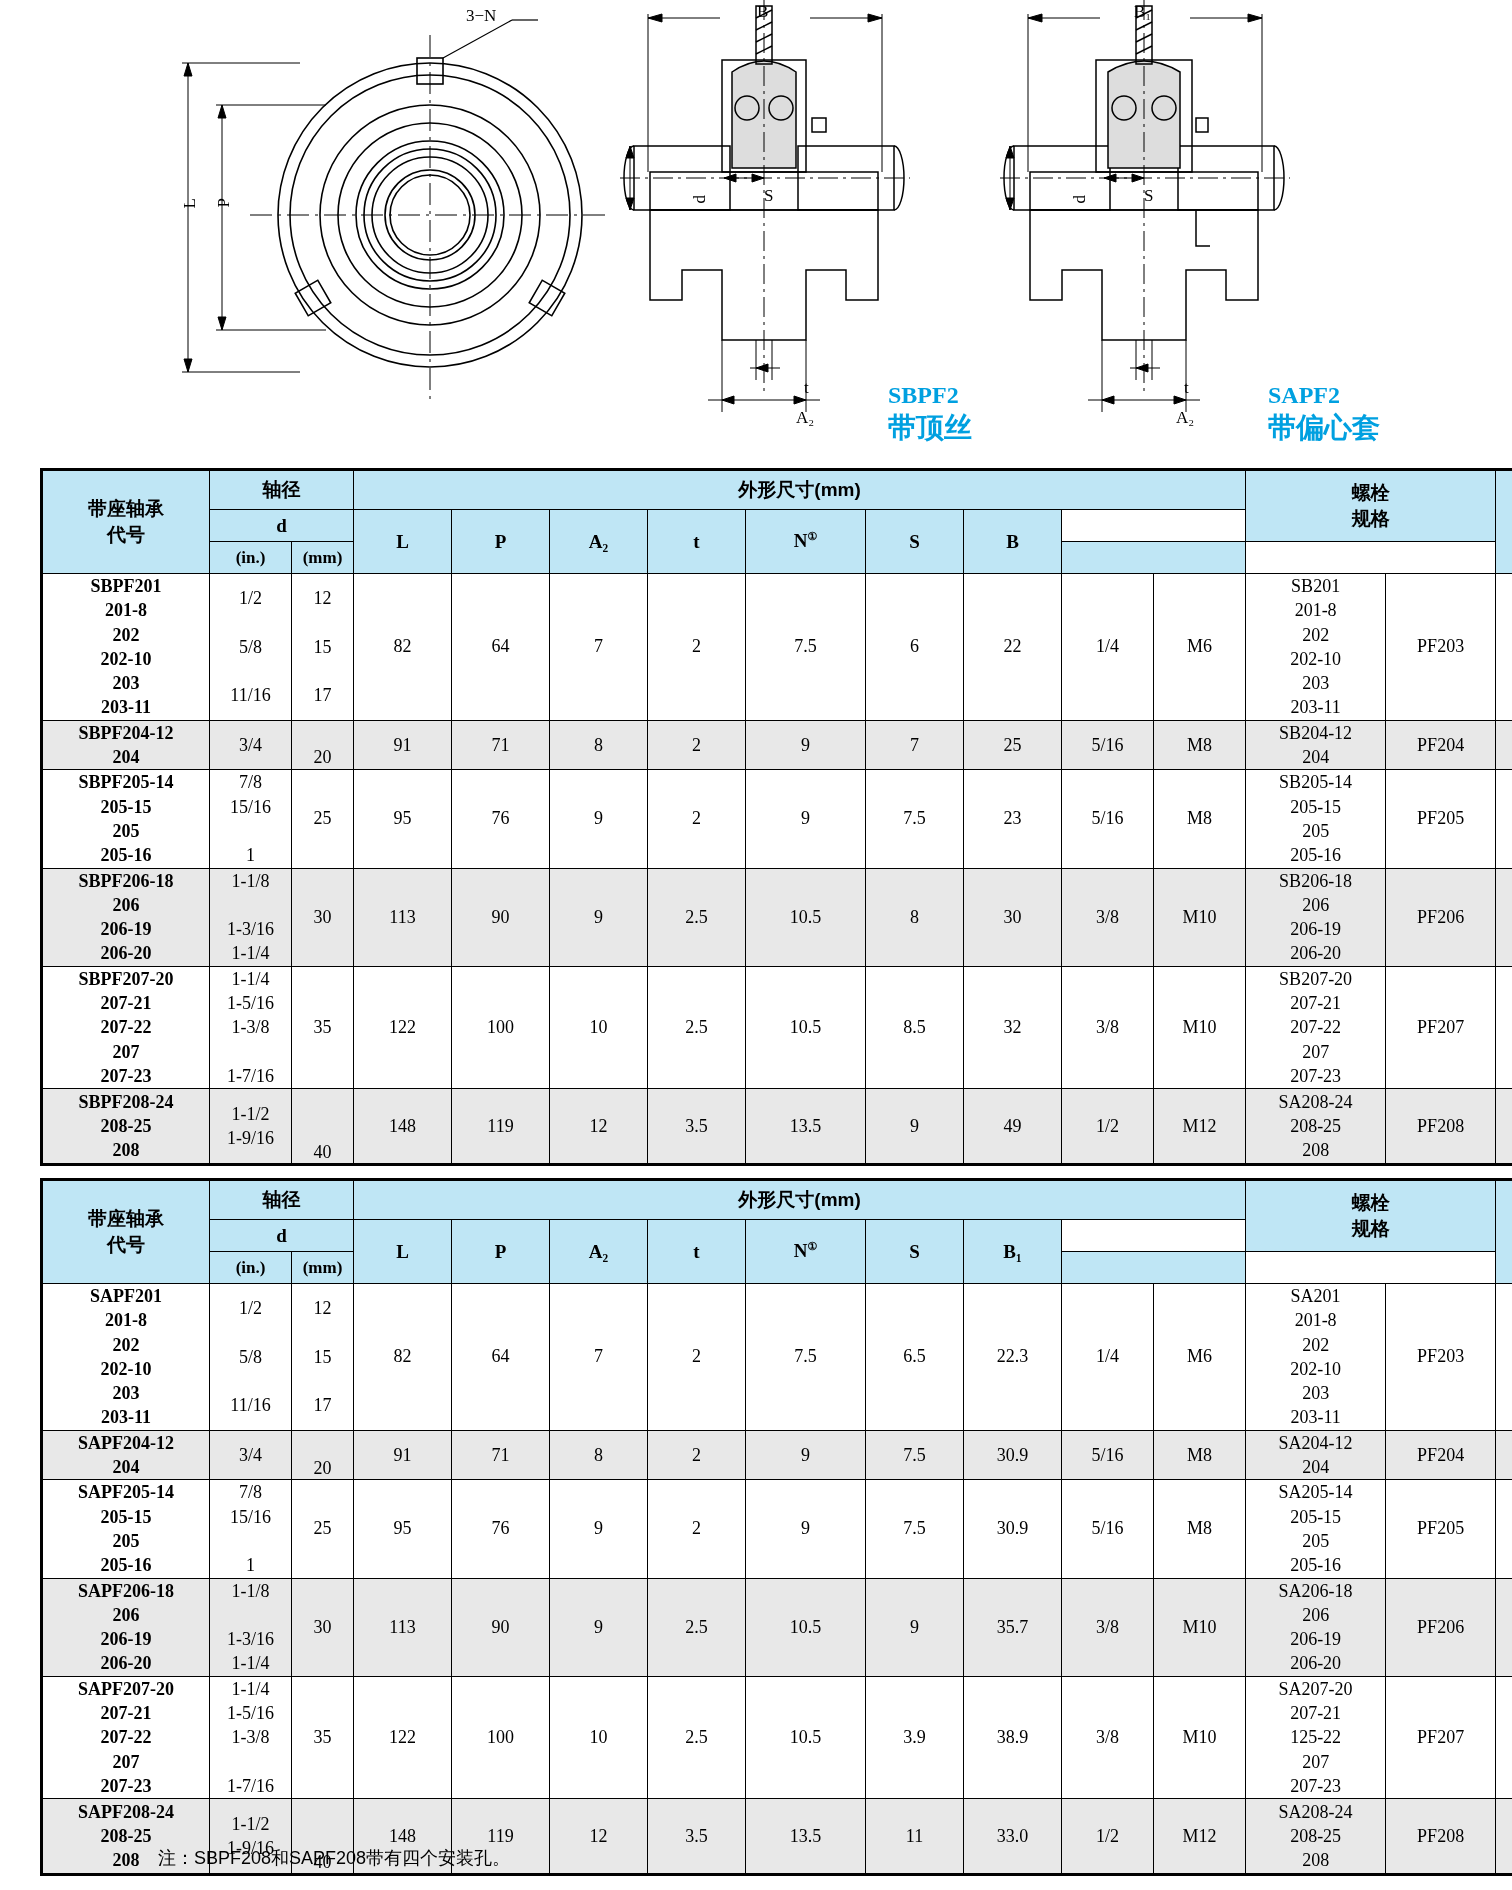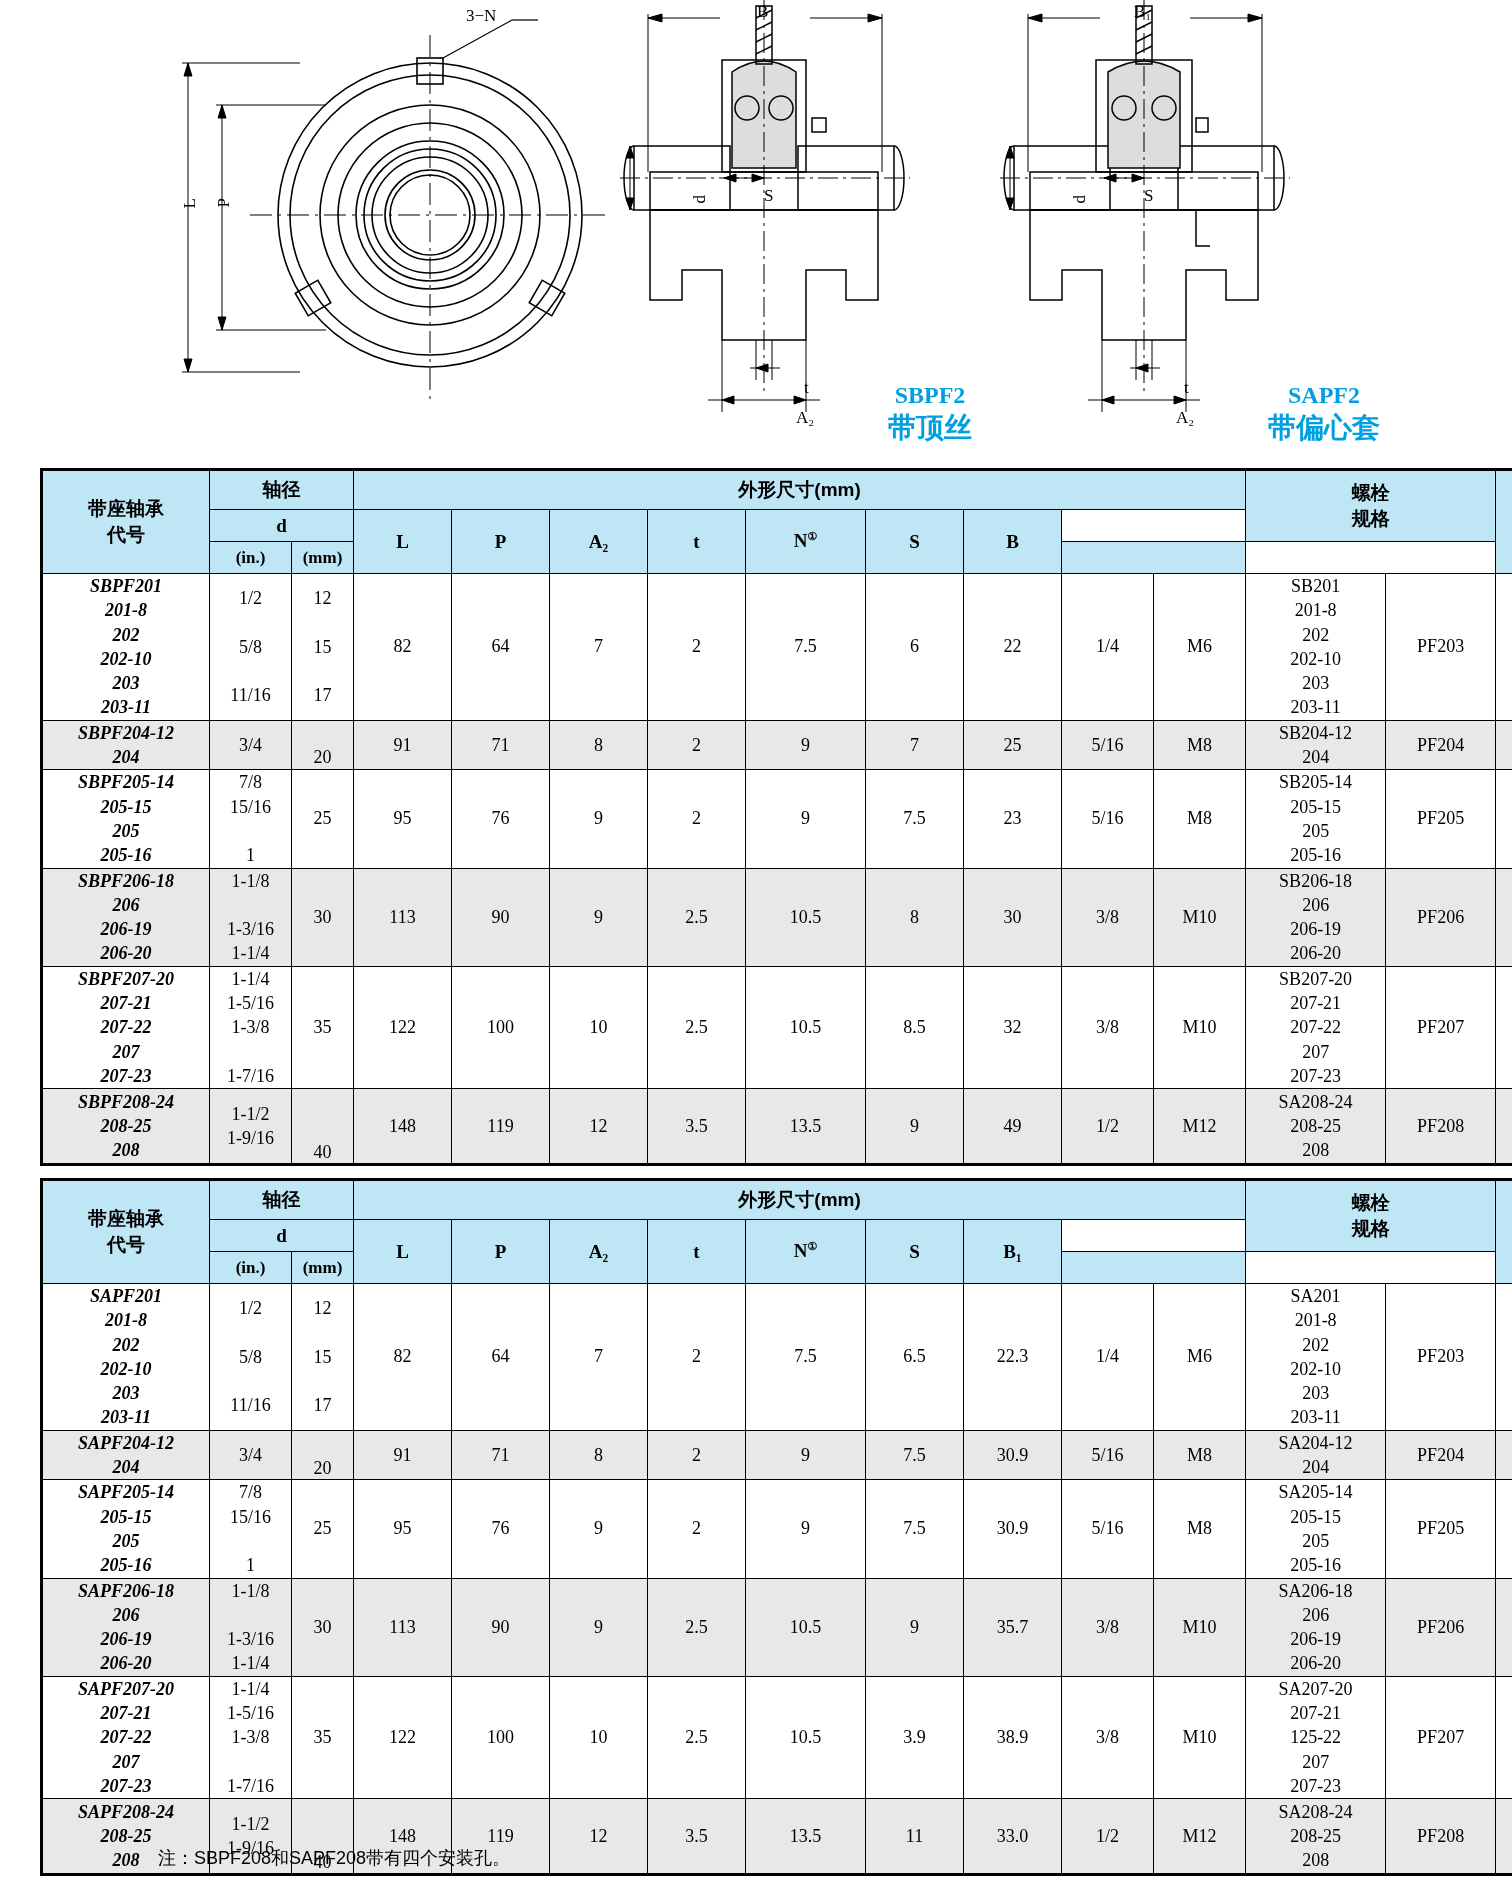--- a/index.html
+++ b/index.html
@@ -22,21 +22,20 @@
     font-size:17px;
     color:#000;
     white-space:nowrap;
   }
   .cap{
     position:absolute;
     color:#00a0e0;
     font-weight:bold;
     font-family:"Liberation Sans", sans-serif;
     white-space:nowrap;
-    text-align:center;
   }
   .cap .en{font-size:24px;font-family:"Liberation Serif",serif;}
   .cap .cn{font-size:28px;}
 
   svg{display:block;}
 
   
   table{
     border-collapse:collapse;
     table-layout:fixed;
@@ -58,21 +57,21 @@
     background:#bfe6f5;
     font-weight:bold;
     font-size:19px;
   }
   .hdr td.cn{font-family:"Liberation Sans", sans-serif;font-size:19px;}
   .units td{background:#bfe6f5;font-size:17px;font-weight:bold;}
   .rowA td{background:#ffffff;}
   .rowB td{background:#e8e8e8;}
   .lcell{text-align:left;padding-left:8px;}
   .multi{line-height:1.35;font-size:18px;}
-  .bold{font-weight:bold;font-style:italic;}
+  .bold{font-weight:bold;}
   .note{
     position:absolute;
     font-family:"Liberation Sans", sans-serif;
     font-size:18px;
     color:#000;
     white-space:nowrap;
   }
   sup{font-size:11px;}
   .vert{
     writing-mode:vertical-rl;

